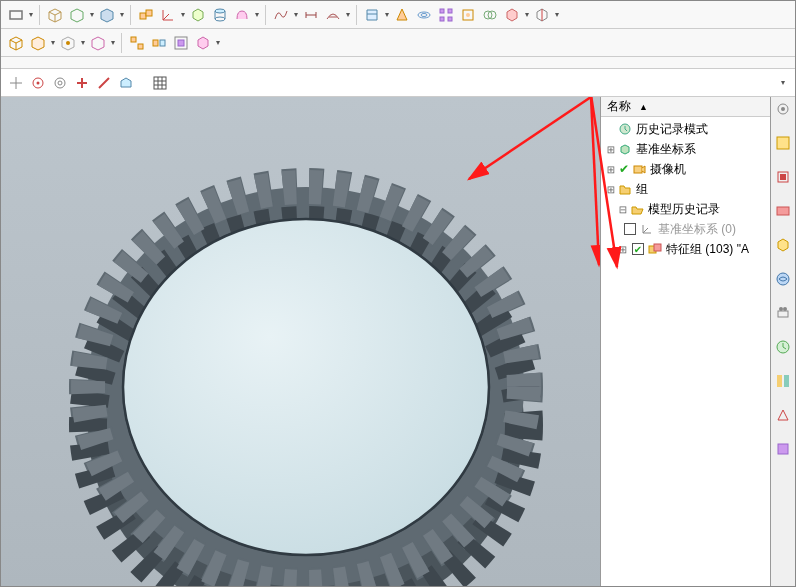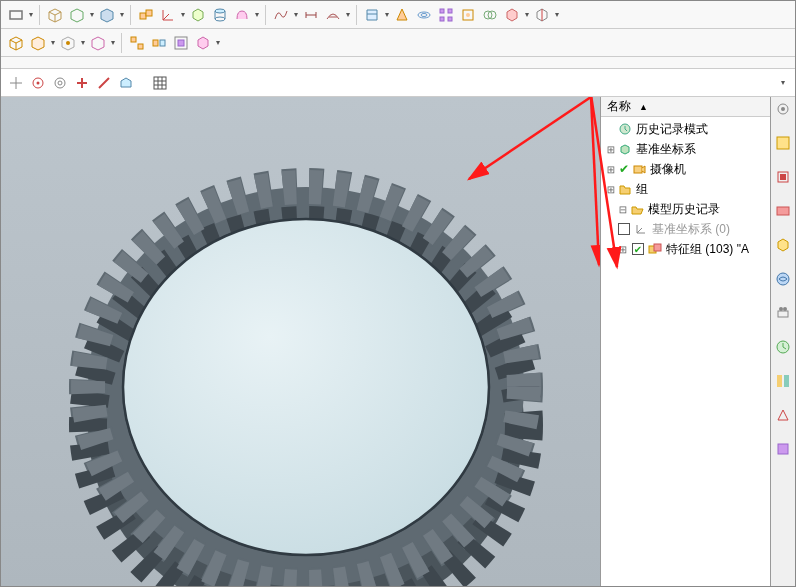--- a/index.html
+++ b/index.html
@@ -382,21 +382,21 @@
       </div>
       <div class="tree-row" style="padding-left:16px;">
         <span class="expander">⊟</span>
         <span class="node-icon">
             <svg width="14" height="14">
               <path d="M2 5 L6 5 L7 7 L13 7 L11 12 L2 12 Z" fill="#f6cf72" stroke="#c90"></path>
             </svg>
           </span>
         <span>模型历史记录</span>
       </div>
-      <div class="tree-row" style="padding-left:14px;">
+      <div class="tree-row" style="padding-left:20px;">
         <span class="chk"></span>
         <span class="node-icon">
             <svg width="14" height="14">
               <path d="M3 11 L3 3 M3 11 L11 11 M3 11 L8 6" stroke="#888" fill="none"></path>
             </svg>
           </span>
         <span class="greyed">基准坐标系 (0)</span>
       </div>
       <div class="tree-row" style="padding-left:16px;">
         <span class="expander">⊞</span>

